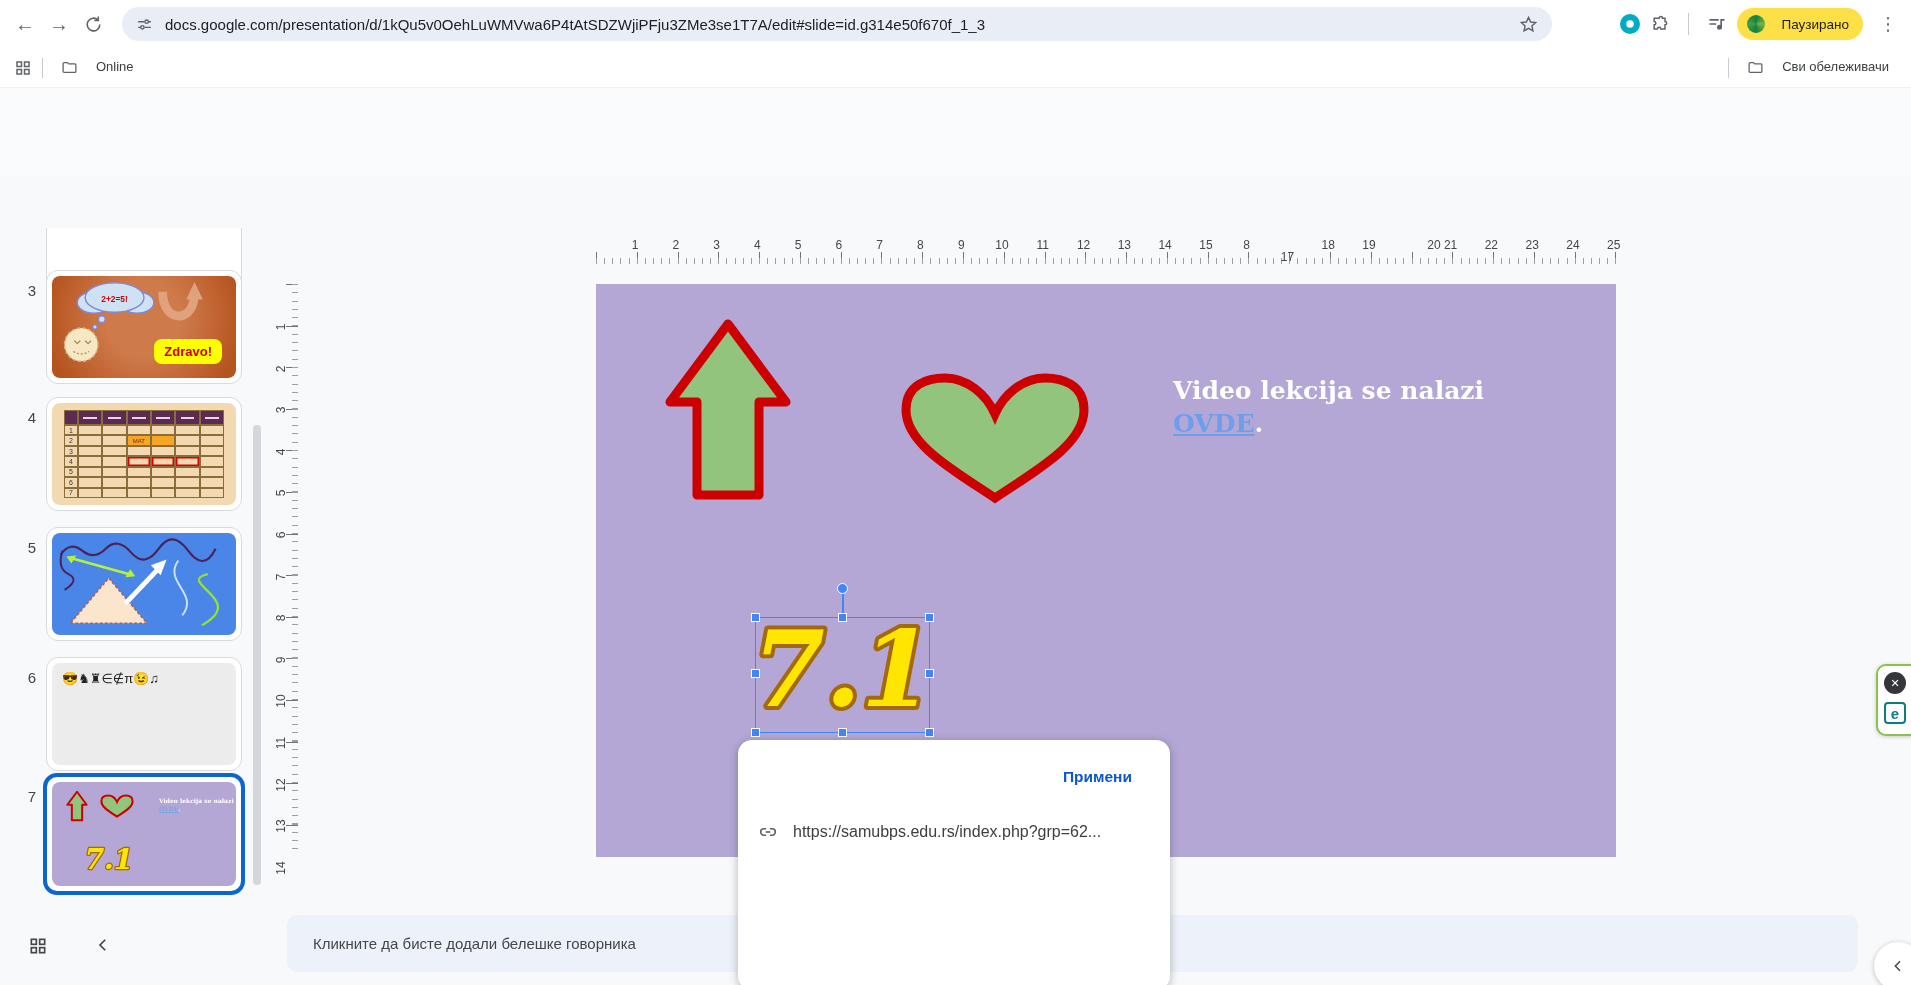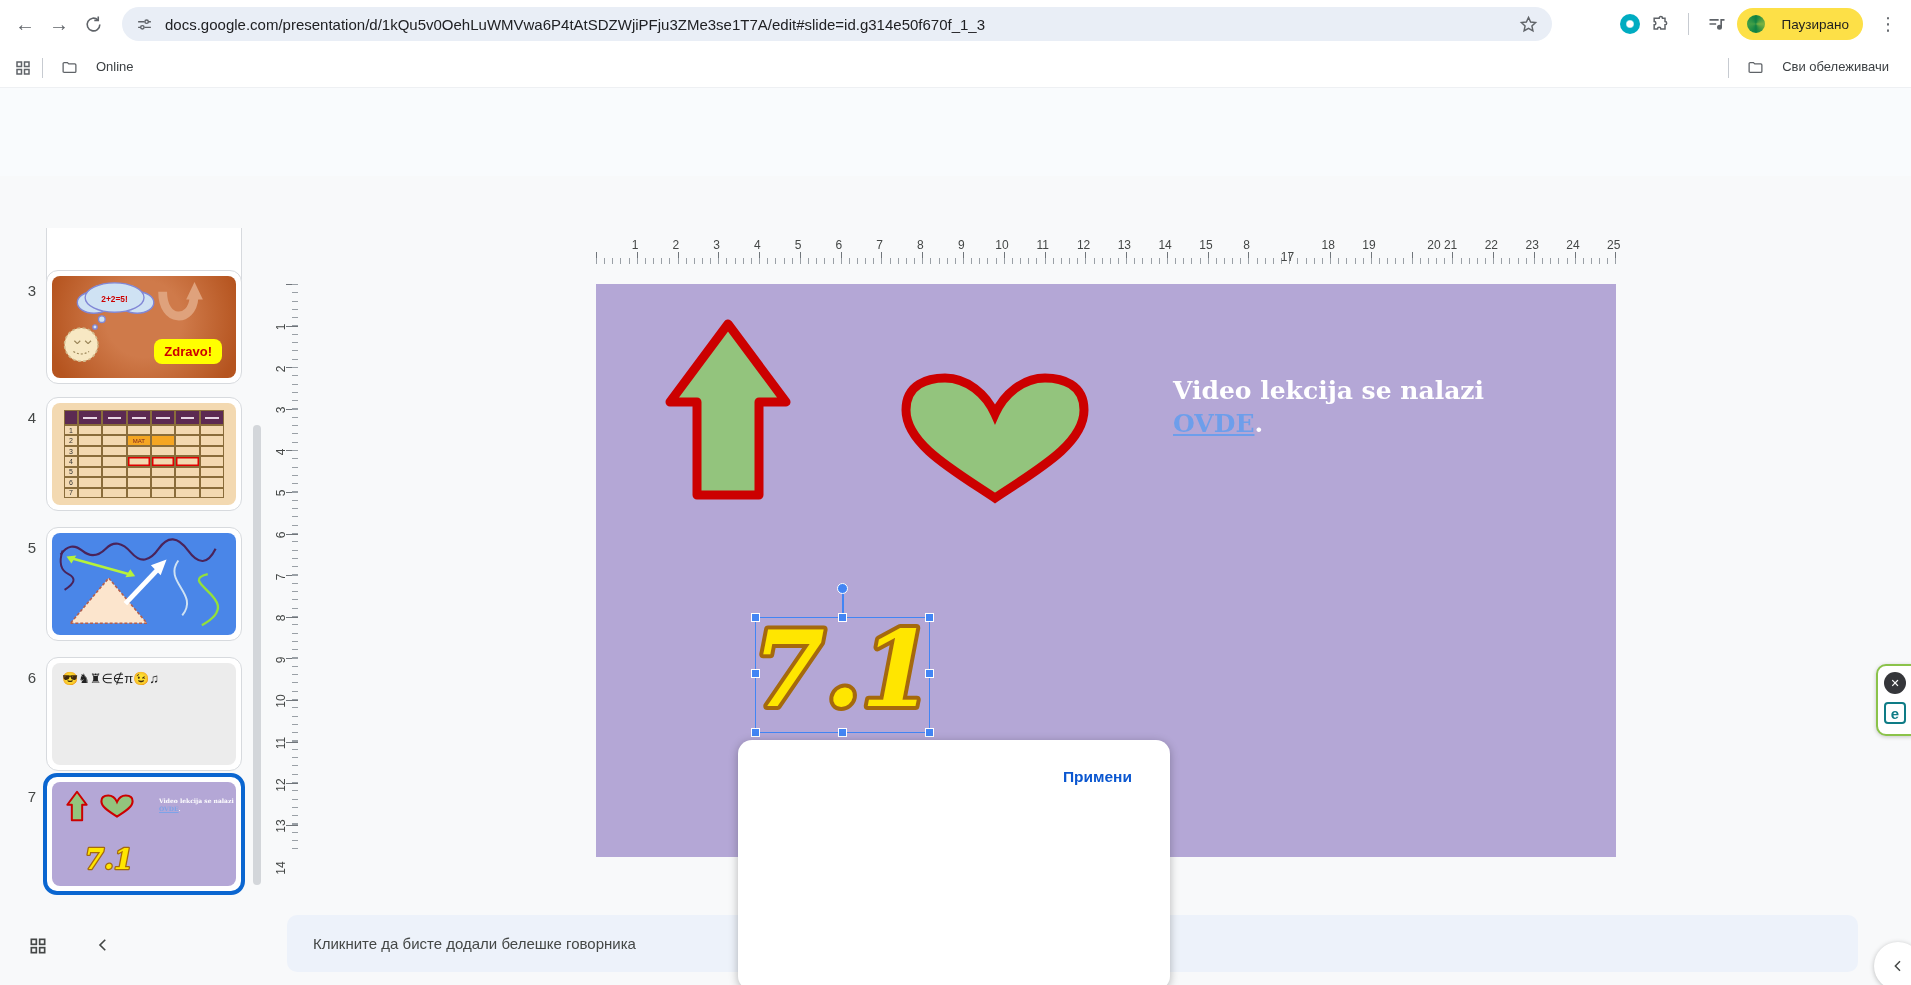--- a/index.html
+++ b/index.html
@@ -684,20 +684,28 @@
     <svg width="18" height="18" viewBox="0 0 24 24" fill="none" stroke="#444746" stroke-width="2.2">
         <path d="M15 5l-7 7 7 7"></path>
       </svg>
   </div>
   <div class="notes-pill">
     <span>Кликните да бисте додали белешке говорника</span>
   </div>
 
   <div class="dialog">
     <span class="dlg-apply">Примени</span>
+    <div class="dlg-link-row">
+      <svg width="22" height="22" viewBox="0 0 24 24" fill="none" stroke="#5f6368" stroke-width="1.8">
+          <path d="M9.5 12h5"></path>
+          <path d="M10 8.5H7.5a3.5 3.5 0 0 0 0 7H10"></path>
+          <path d="M14 8.5h2.5a3.5 3.5 0 0 1 0 7H14"></path>
+        </svg>
+      <span>https://samubps.edu.rs/index.php?grp=62...</span>
+    </div>
   </div>
 
   <div class="side-widget">
     <div class="xcirc">✕</div>
     <div class="ebox">e</div>
   </div>
   <div class="br-circle">
     <svg width="16" height="16" viewBox="0 0 24 24" fill="none" stroke="#444746" stroke-width="2.2">
         <path d="M15 5l-7 7 7 7"></path>
       </svg>

